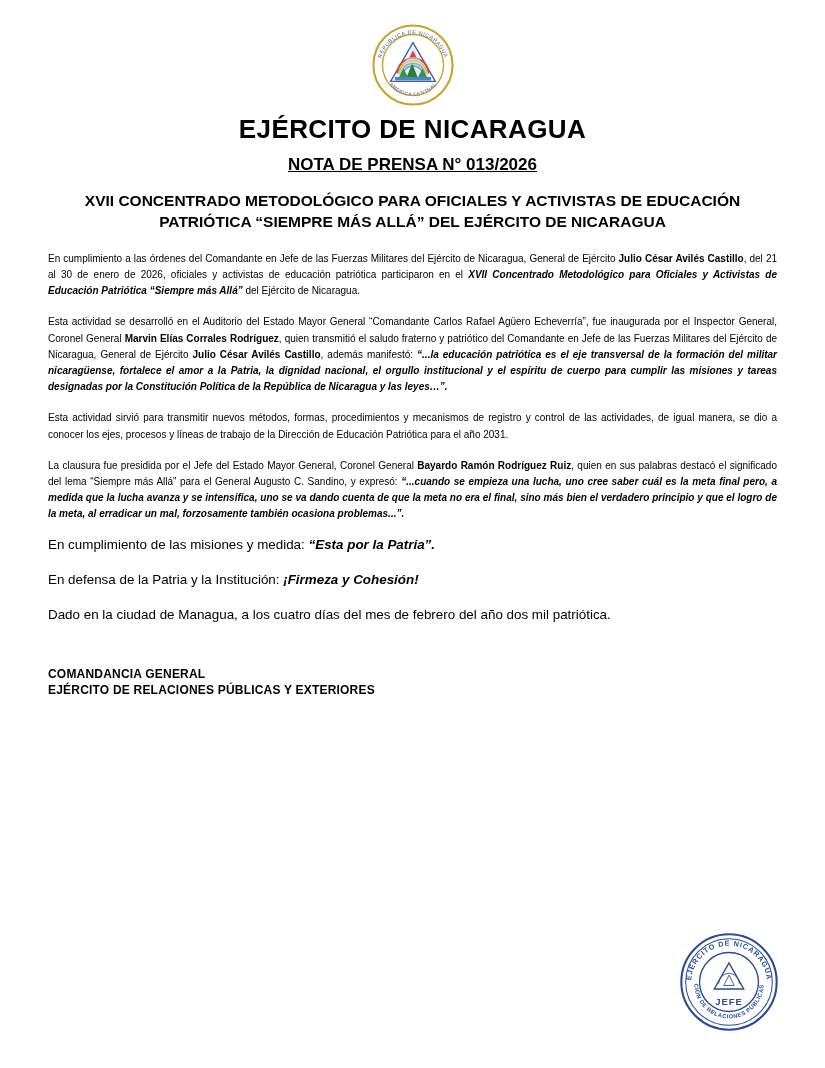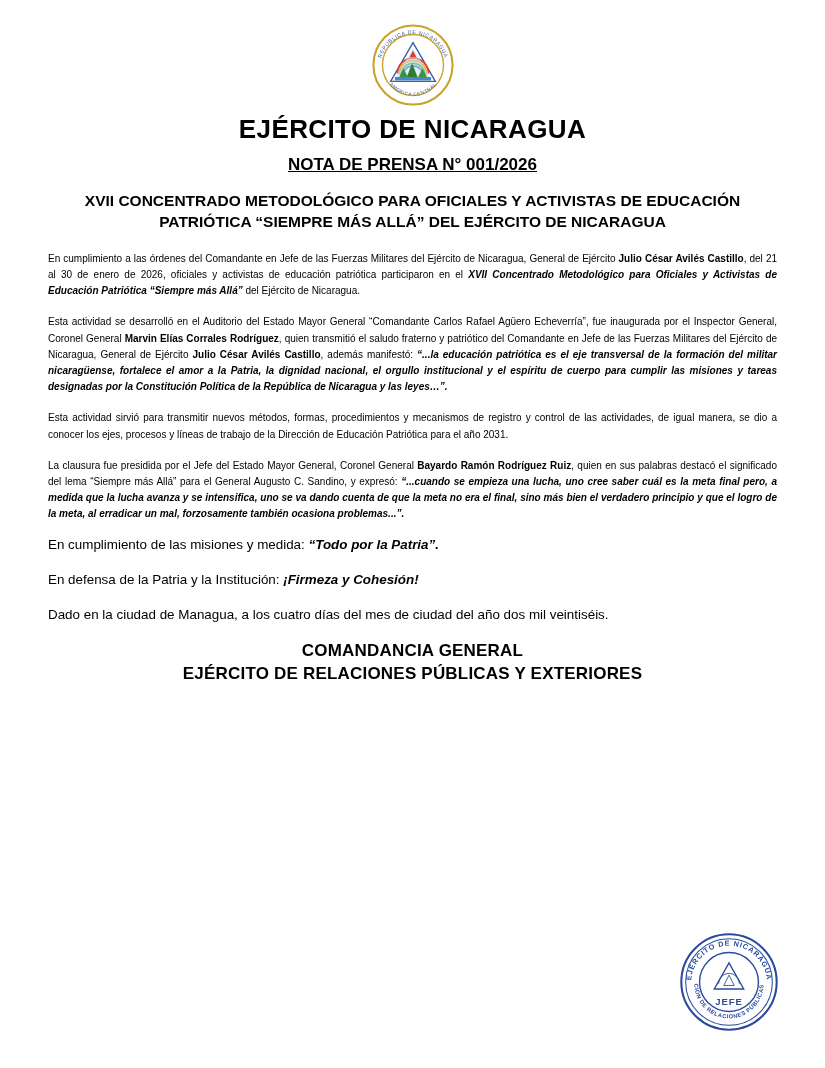--- a/index.html
+++ b/index.html
@@ -77,24 +77,23 @@
   
   .closing p {
     font-size: 13.4px;
     line-height: 1.62;
     margin: 0 0 13px 0;
     text-align: left;
   }
 
   
   .signature {
-    margin-top: 14px;
-    text-align: center;
-    font-weight: bold;
-    font-size: 17px;
+    margin-top: 40px;
+    font-weight: bold;
+    font-size: 12px;
     line-height: 1.35;
     letter-spacing: 0.2px;
   }
 
   
   .seal {
     position: absolute;
     right: 44px;
     bottom: 34px;
     width: 104px;
@@ -139,21 +138,21 @@
         <polygon points="55,66 61,54 67,66" fill="#3c9140"></polygon>
 
         <rect x="29" y="64" width="42" height="4" fill="#4a86c8"></rect>
 
         <polygon points="50,33 46,41 54,41" fill="#e03c31"></polygon>
       </svg>
     </div>
   </div>
 
   <div class="org-title">EJÉRCITO DE NICARAGUA</div>
-  <div class="nota">NOTA DE PRENSA N° 001/2026</div>
+  <div class="nota">NOTA DE PRENSA N° 013/2026</div>
   <div class="subject">XVII CONCENTRADO METODOLÓGICO PARA OFICIALES Y ACTIVISTAS DE EDUCACIÓN PATRIÓTICA “SIEMPRE MÁS ALLÁ” DEL EJÉRCITO DE NICARAGUA</div>
 
   <div class="body-text">
 
     <p>
       <span>En cumplimiento a las órdenes del Comandante en Jefe de las Fuerzas Militares del Ejército de Nicaragua, General de Ejército </span><b>Julio César Avilés Castillo</b><span>, del 21 al 30 de enero de 2026, oficiales y activistas de educación patriótica participaron en el </span><span class="bi">XVII Concentrado Metodológico para Oficiales y Activistas de Educación Patriótica “Siempre más Allá”</span><span> del Ejército de Nicaragua.</span>
     </p>
 
     <p>
       <span>Esta actividad se desarrolló en el Auditorio del Estado Mayor General “Comandante Carlos Rafael Agüero Echeverría”, fue inaugurada por el Inspector General, Coronel General </span><b>Marvin Elías Corrales Rodríguez</b><span>, quien transmitió el saludo fraterno y patriótico del Comandante en Jefe de las Fuerzas Militares del Ejército de Nicaragua, General de Ejército </span><b>Julio César Avilés Castillo</b><span>, además manifestó: </span><span class="bi">“...la educación patriótica es el eje transversal de la formación del militar nicaragüense, fortalece el amor a la Patria, la dignidad nacional, el orgullo institucional y el espíritu de cuerpo para cumplir las misiones y tareas designadas por la Constitución Política de la República de Nicaragua y las leyes…”.</span>
@@ -161,26 +160,26 @@
 
     <p>Esta actividad sirvió para transmitir nuevos métodos, formas, procedimientos y mecanismos de registro y control de las actividades, de igual manera, se dio a conocer los ejes, procesos y líneas de trabajo de la Dirección de Educación Patriótica para el año 2031.</p>
 
     <p>
       <span>La clausura fue presidida por el Jefe del Estado Mayor General, Coronel General </span><b>Bayardo Ramón Rodríguez Ruiz</b><span>, quien en sus palabras destacó el significado del lema “Siempre más Allá” para el General Augusto C. Sandino, y expresó: </span><span class="bi">“...cuando se empieza una lucha, uno cree saber cuál es la meta final pero, a medida que la lucha avanza y se intensifica, uno se va dando cuenta de que la meta no era el final, sino más bien el verdadero principio y que el logro de la meta, al erradicar un mal, forzosamente también ocasiona problemas...”.</span>
     </p>
   </div>
 
   <div class="closing">
     <p>
-      <span>En cumplimiento de las misiones y medida: </span><span class="bi">“Todo por la Patria”.</span>
+      <span>En cumplimiento de las misiones y medida: </span><span class="bi">“Esta por la Patria”.</span>
     </p>
     <p>
       <span>En defensa de la Patria y la Institución: </span><span class="bi">¡Firmeza y Cohesión!</span>
     </p>
-    <p>Dado en la ciudad de Managua, a los cuatro días del mes de ciudad del año dos mil veintiséis.</p>
+    <p>Dado en la ciudad de Managua, a los cuatro días del mes de febrero del año dos mil patriótica.</p>
   </div>
 
   <div class="signature">
     <div>COMANDANCIA GENERAL</div>
     <div>EJÉRCITO DE RELACIONES PÚBLICAS Y EXTERIORES</div>
   </div>
 
   <div class="seal">
     <svg viewBox="0 0 120 120" width="104" height="104" aria-hidden="true">
       <defs>

